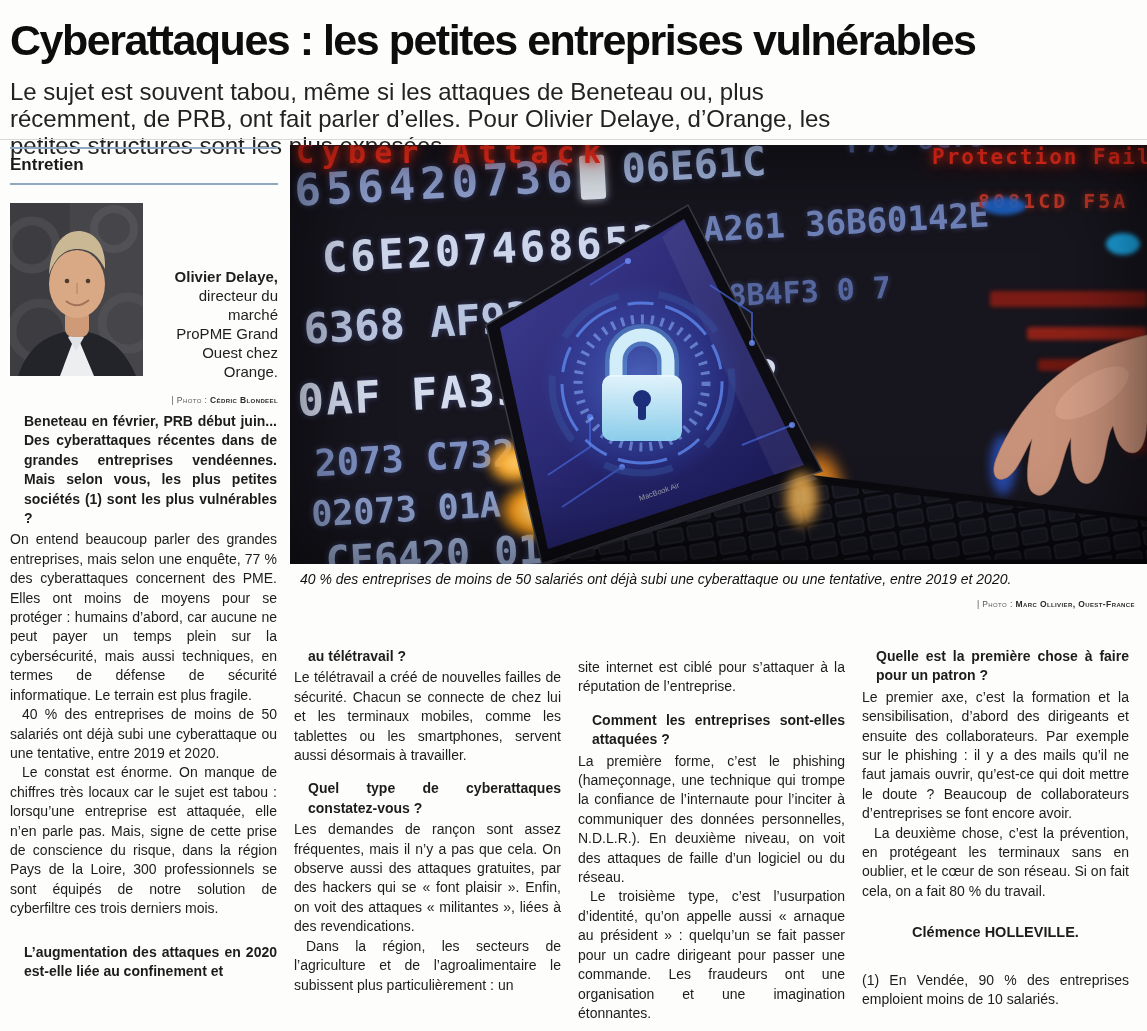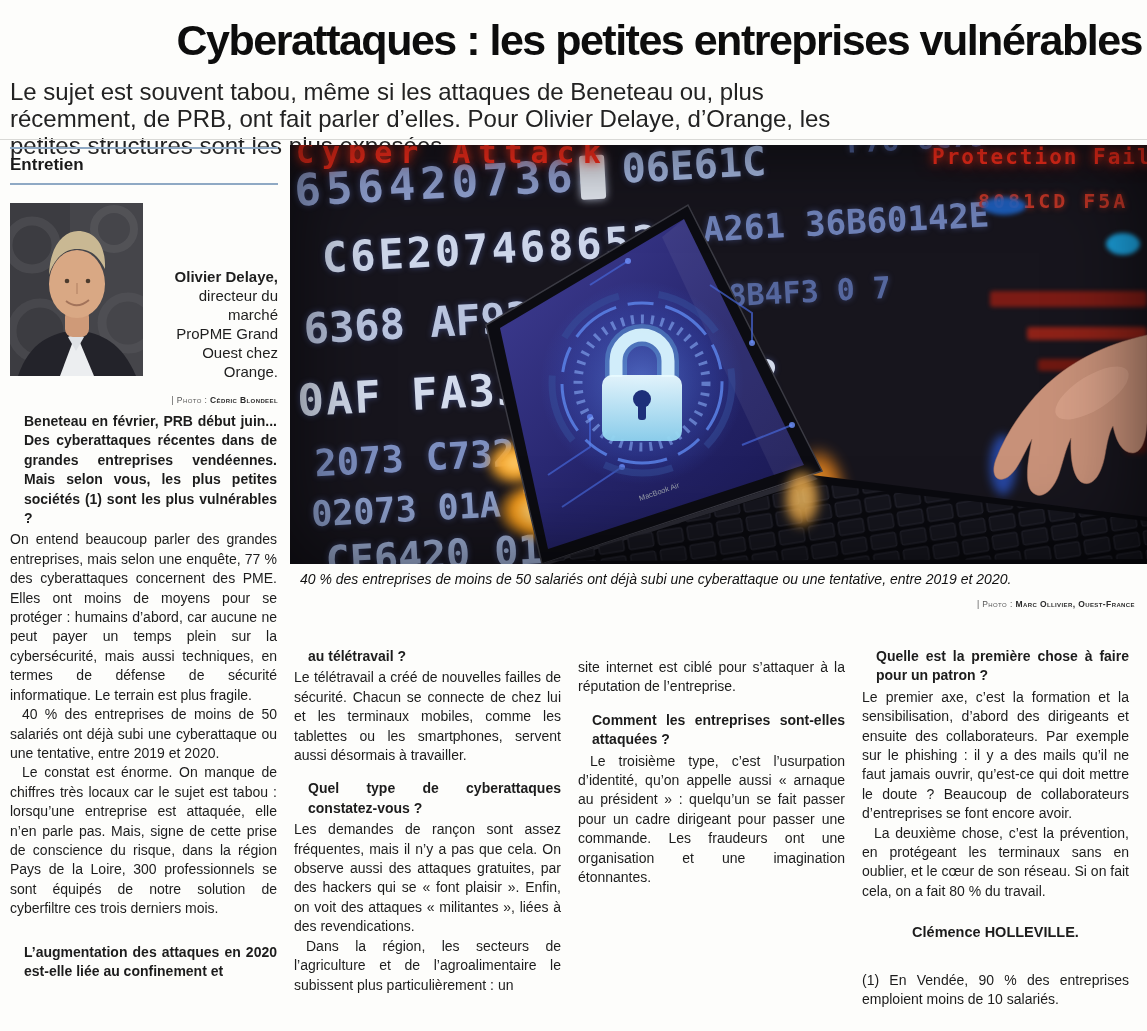--- a/index.html
+++ b/index.html
@@ -1,21 +1,21 @@
 <!DOCTYPE html>
 <html><head>
 <meta charset="utf-8">
 <style>
   html,body{margin:0;padding:0;background:#e9e9e9;}
   .page{position:relative;width:1147px;height:1031px;background:#fdfdfb;overflow:hidden;
         font-family:"Liberation Sans",sans-serif;color:#1e1e1e;margin:0 auto;}
 
   
   .headline{position:absolute;left:10px;top:16px;width:1132px;font-size:43px;font-weight:700;
-            letter-spacing:-1.5px;white-space:nowrap;color:#0d0d0d;text-align:right;}
+            letter-spacing:-1.5px;white-space:nowrap;color:#0d0d0d;}
   .standfirst{position:absolute;left:10px;top:78px;width:885px;font-size:24px;line-height:27px;color:#222;}
   .top-divider{position:absolute;left:0;top:139px;width:1147px;height:1px;background:#d9d9d6;}
 
   
   .rail{position:absolute;left:10px;top:147px;width:268px;}
   .kicker{border-top:2px solid #8fa9c4;border-bottom:2px solid #8fa9c4;padding:6px 0 8px;
           font-size:17px;font-weight:700;color:#1a1a1a;}
   .portrait-row{margin-top:18px;display:flex;gap:28px;text-align:right;}
   .portrait{width:133px;height:173px;flex:none;background:#46464b;overflow:hidden;position:relative;}
   .portrait svg{display:block;}
@@ -228,20 +228,21 @@
     <p class="q first">au télétravail ?</p>
     <p class="a">Le télétravail a créé de nouvelles failles de sécurité. Chacun se connecte de chez lui et les terminaux mobiles, comme les tablettes ou les smartphones, servent aussi désormais à travailler.</p>
     <p class="q">Quel type de cyberattaques constatez-vous ?</p>
     <p class="a">Les demandes de rançon sont assez fréquentes, mais il n’y a pas que cela. On observe aussi des attaques gratuites, par des hackers qui se « font plaisir ». Enfin, on voit des attaques « militantes », liées à des revendications.</p>
     <p class="ind">Dans la région, les secteurs de l’agriculture et de l’agroalimentaire le subissent plus particulièrement : un</p>
   </div>
 
   <div class="body-col col3">
     <p class="a">site internet est ciblé pour s’attaquer à la réputation de l’entreprise.</p>
     <p class="q">Comment les entreprises sont-elles attaquées ?</p>
+    <p class="a">La première forme, c’est le phishing (hameçonnage, une technique qui trompe la confiance de l’internaute pour l’inciter à communiquer des données personnelles, N.D.L.R.). En deuxième niveau, on voit des attaques de faille d’un logiciel ou du réseau.</p>
     <p class="ind">Le troisième type, c’est l’usurpation d’identité, qu’on appelle aussi « arnaque au président » : quelqu’un se fait passer pour un cadre dirigeant pour passer une commande. Les fraudeurs ont une organisation et une imagination étonnantes.</p>
   </div>
 
   <div class="body-col col4">
     <p class="q first">Quelle est la première chose à faire pour un patron ?</p>
     <p class="a">Le premier axe, c’est la formation et la sensibilisation, d’abord des dirigeants et ensuite des collaborateurs. Par exemple sur le phishing : il y a des mails qu’il ne faut jamais ouvrir, qu’est-ce qui doit mettre le doute ? Beaucoup de collaborateurs d’entreprises se font encore avoir.</p>
     <p class="ind">La deuxième chose, c’est la prévention, en protégeant les terminaux sans en oublier, et le cœur de son réseau. Si on fait cela, on a fait 80 % du travail.</p>
     <p class="byline">Clémence HOLLEVILLE.</p>
     <p class="footnote">(1) En Vendée, 90 % des entreprises emploient moins de 10 salariés.</p>
   </div>

